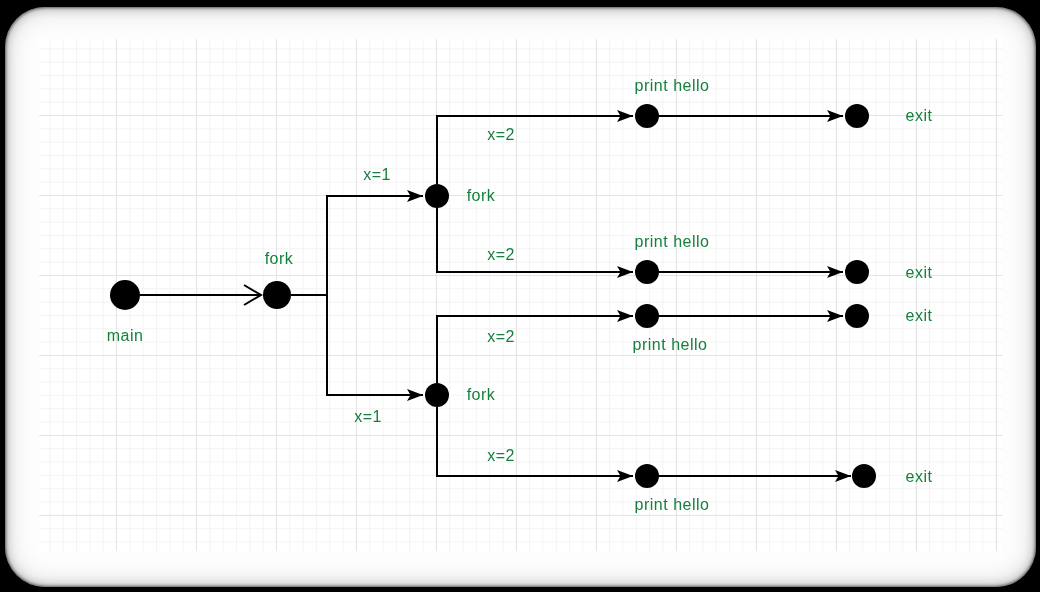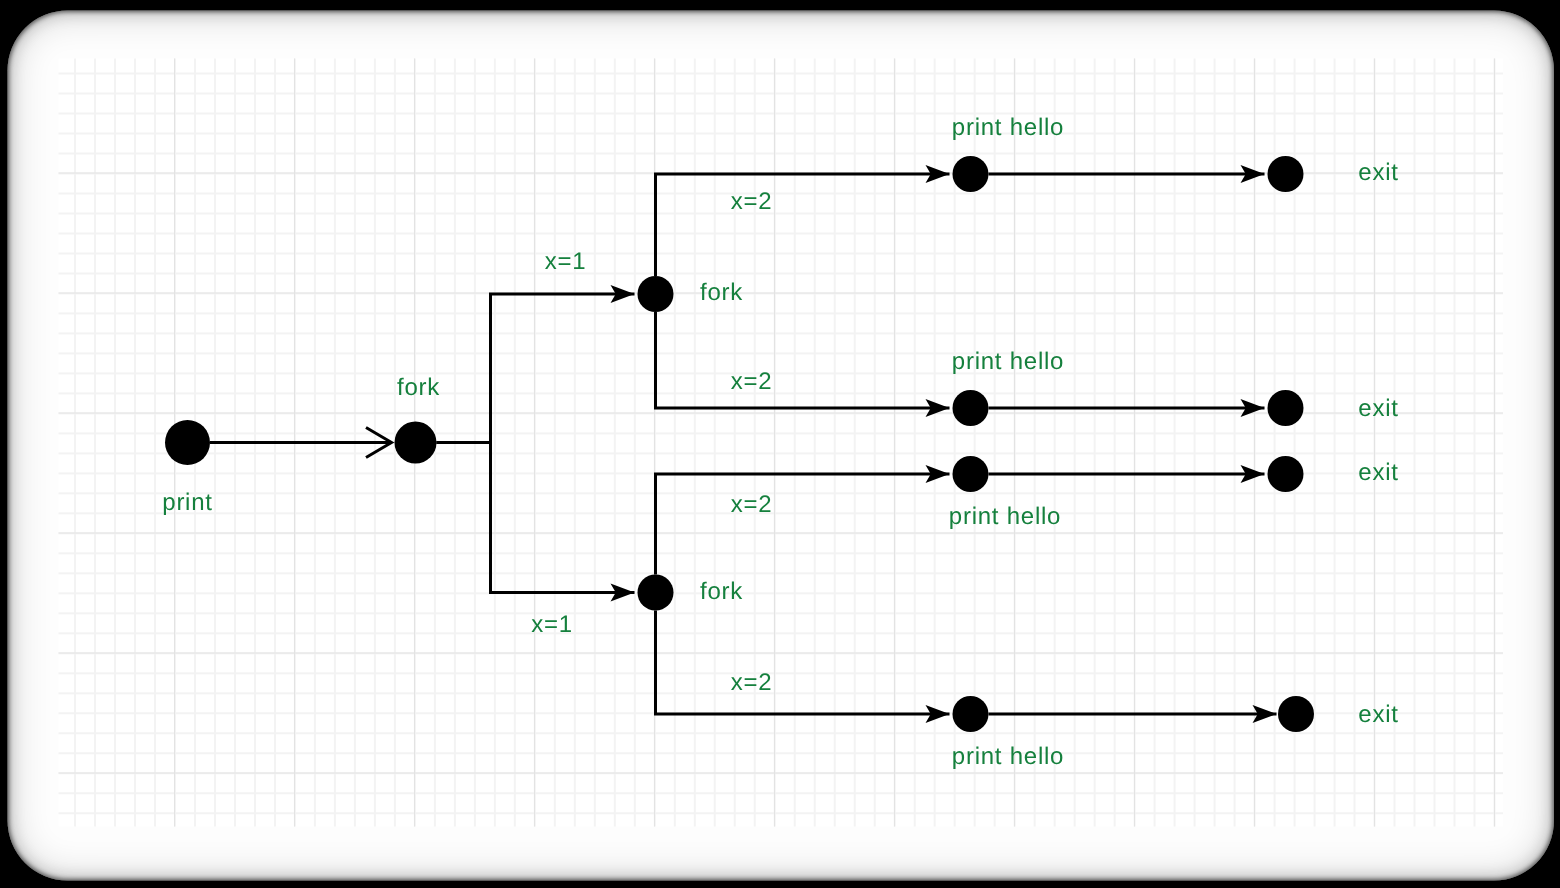--- a/index.html
+++ b/index.html
@@ -120,21 +120,21 @@
       </g>
   </svg>
 
   <div id="labels">
       <div class="diagram-label" style="left: 377px; top: 175px;">x=1</div>
       <div class="diagram-label" style="left: 368px; top: 417px;">x=1</div>
       <div class="diagram-label" style="left: 501px; top: 135px;">x=2</div>
       <div class="diagram-label" style="left: 501px; top: 255px;">x=2</div>
       <div class="diagram-label" style="left: 501px; top: 337px;">x=2</div>
       <div class="diagram-label" style="left: 501px; top: 456px;">x=2</div>
-      <div class="diagram-label" style="left: 125px; top: 336px;">print</div>
+      <div class="diagram-label" style="left: 125px; top: 336px;">main</div>
       <div class="diagram-label" style="left: 279px; top: 259px;">fork</div>
       <div class="diagram-label" style="left: 481px; top: 196px;">fork</div>
       <div class="diagram-label" style="left: 481px; top: 395px;">fork</div>
       <div class="diagram-label" style="left: 672px; top: 86px;">print hello</div>
       <div class="diagram-label" style="left: 919px; top: 116px;">exit</div>
       <div class="diagram-label" style="left: 672px; top: 242px;">print hello</div>
       <div class="diagram-label" style="left: 919px; top: 273px;">exit</div>
       <div class="diagram-label" style="left: 670px; top: 345px;">print hello</div>
       <div class="diagram-label" style="left: 919px; top: 316px;">exit</div>
       <div class="diagram-label" style="left: 672px; top: 505px;">print hello</div>

